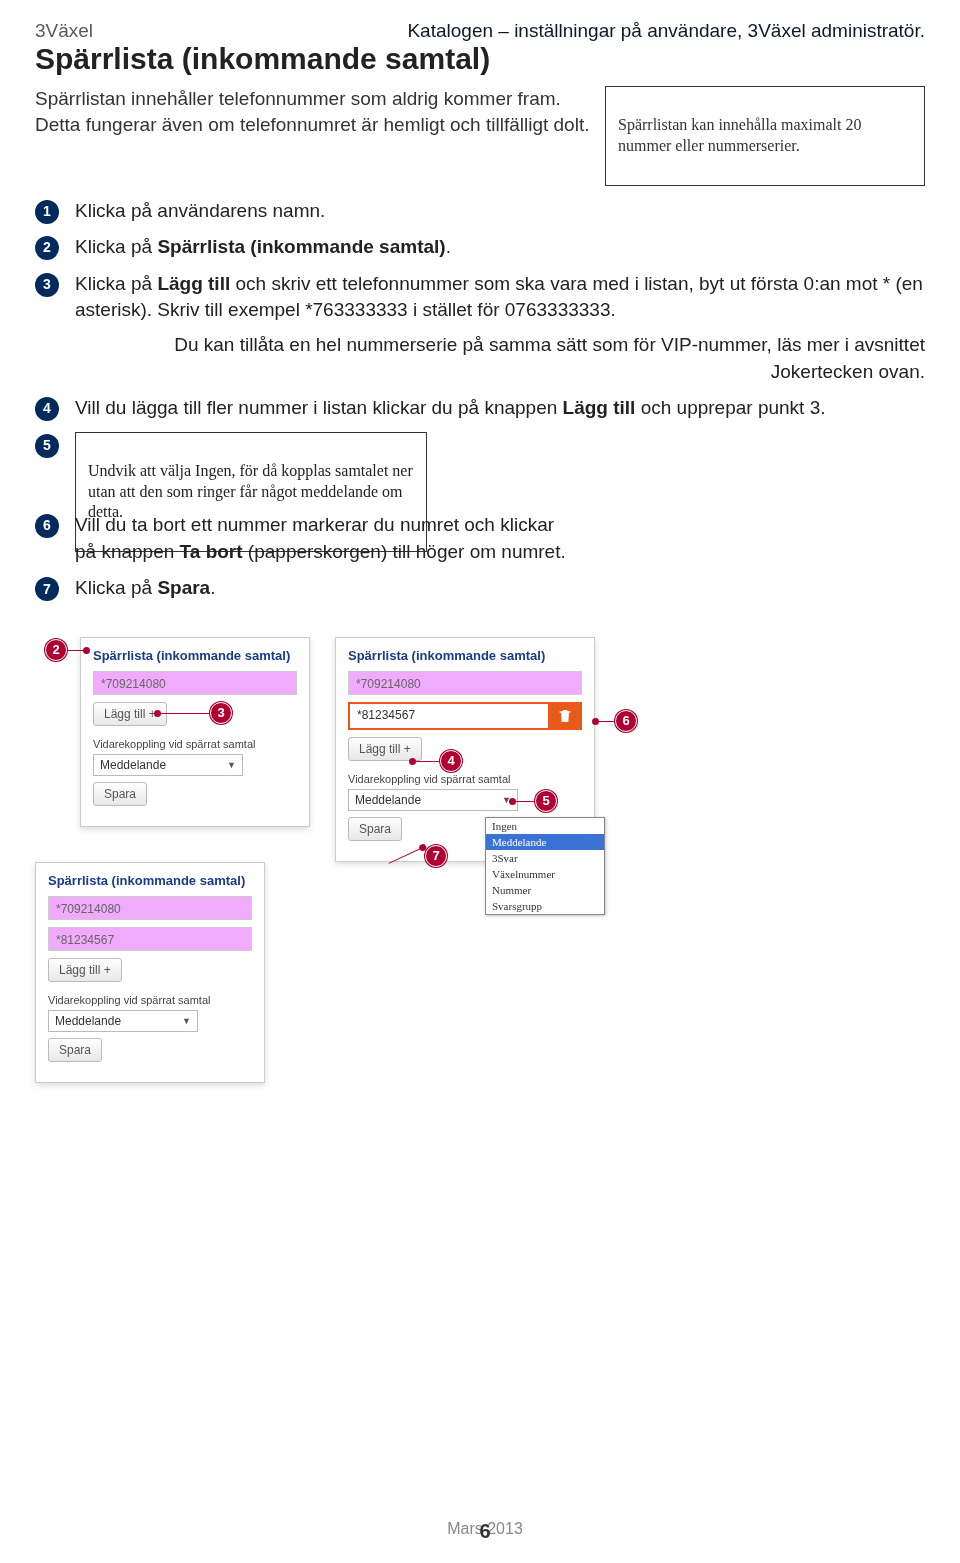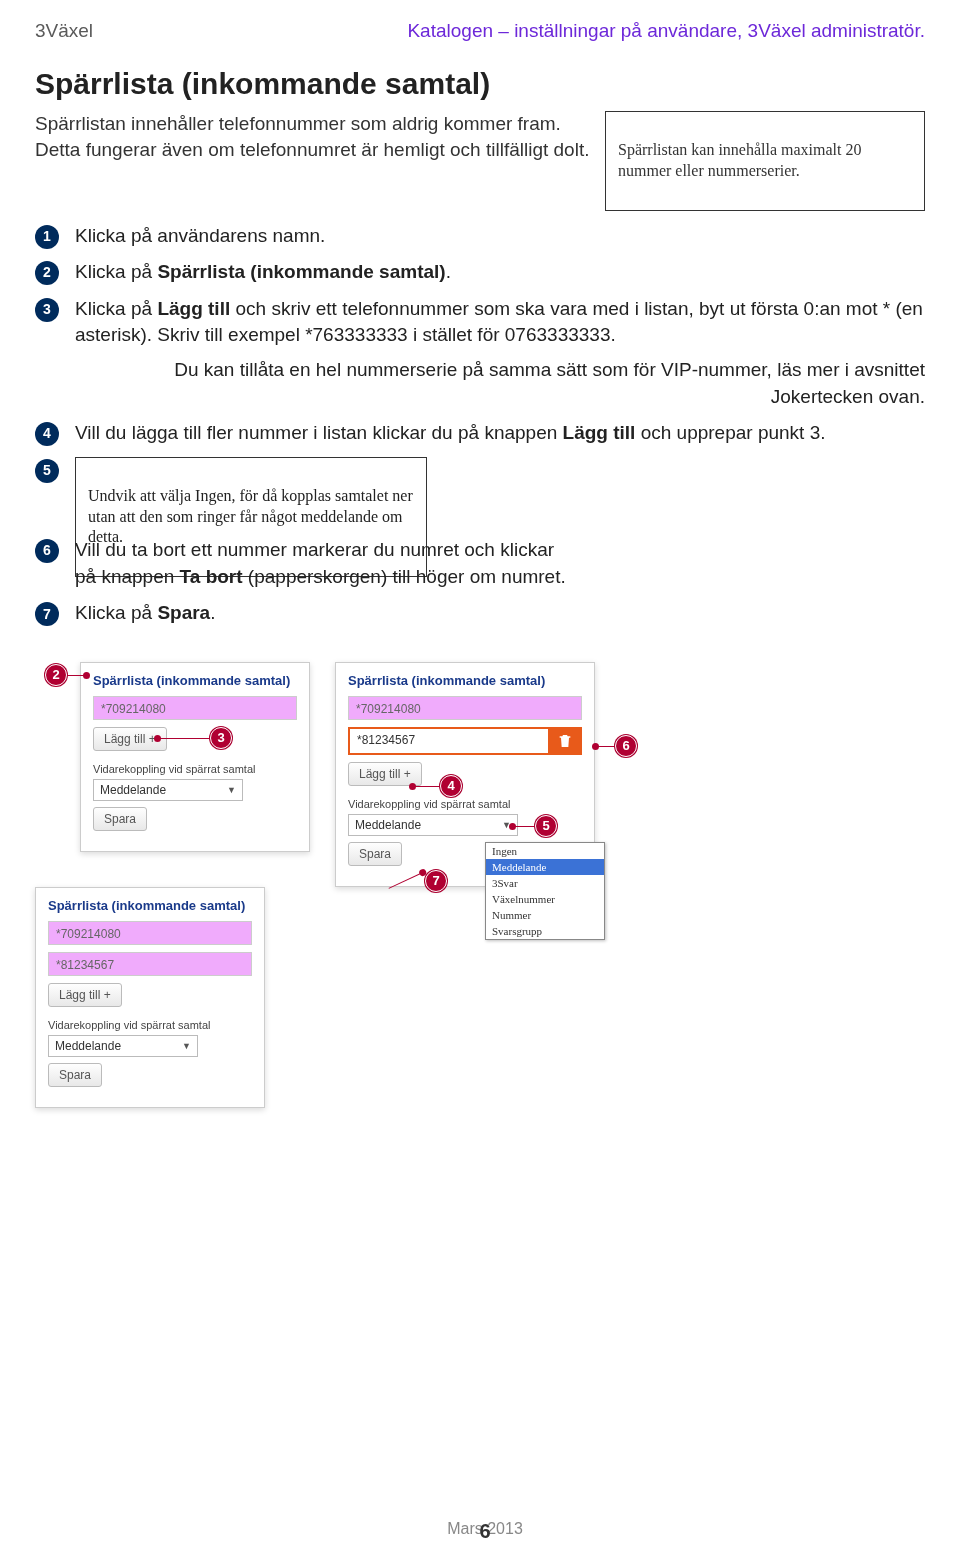--- a/index.html
+++ b/index.html
@@ -5,23 +5,23 @@
   * { box-sizing: border-box; margin: 0; padding: 0; }
   body {
     width: 960px;
     height: 1563px;
     background: #fff;
     font-family: Georgia, "Times New Roman", serif;
     color: #333;
     position: relative;
     padding: 20px 35px 0 35px;
   }
-  .header-row { display:flex; justify-content:space-between; align-items:baseline; font-size:19px; color:#555; font-family: "Segoe UI", Arial, sans-serif; font-weight:300; margin-bottom:25px;}
+  .header-row { display:flex; justify-content:space-between; align-items:baseline; font-size:19px; color:#555; font-family: "Segoe UI", Arial, sans-serif; font-weight:300; }
   .header-row .left { color:#5a5a5a;}
-  .header-row .right { color:#6d28d9;}
+  .header-row .right { color:#0f172a;}
   h1.section-title {
     font-family: "Segoe UI", Arial, sans-serif;
     font-weight:600;
     font-size:30px;
     color:#222;
     margin-bottom:10px;
   }
   .intro-wrap { display:flex; gap:15px; align-items:flex-start; margin-bottom:12px;}
   .intro-text { font-size:19px; line-height:1.35; font-family:"Segoe UI",Arial,sans-serif; font-weight:300; color:#333; flex:1;}
   .sidebox {

